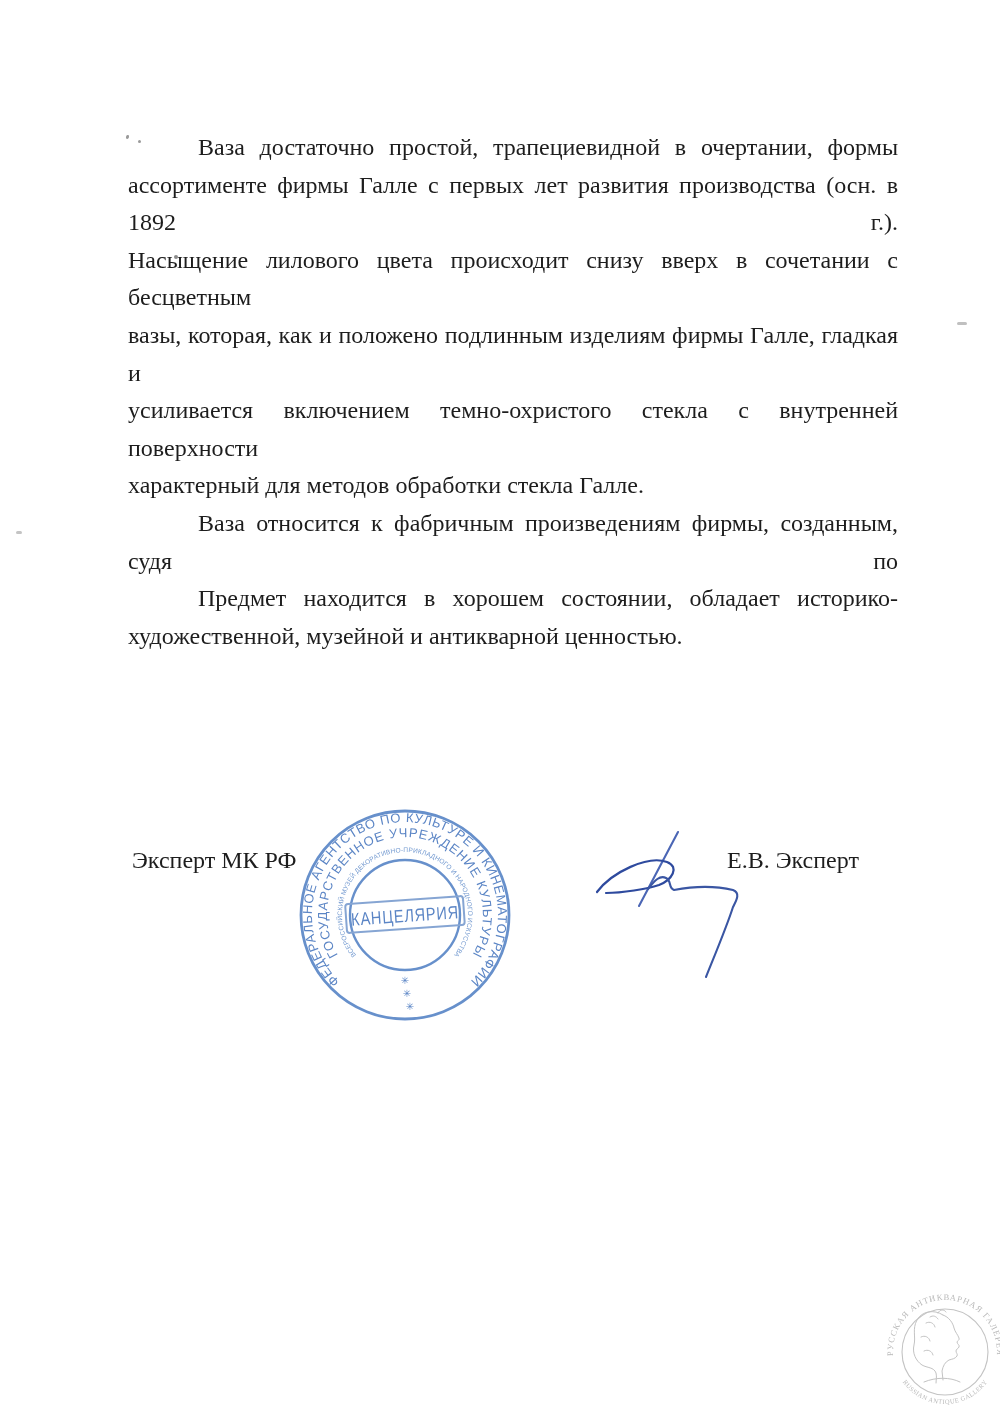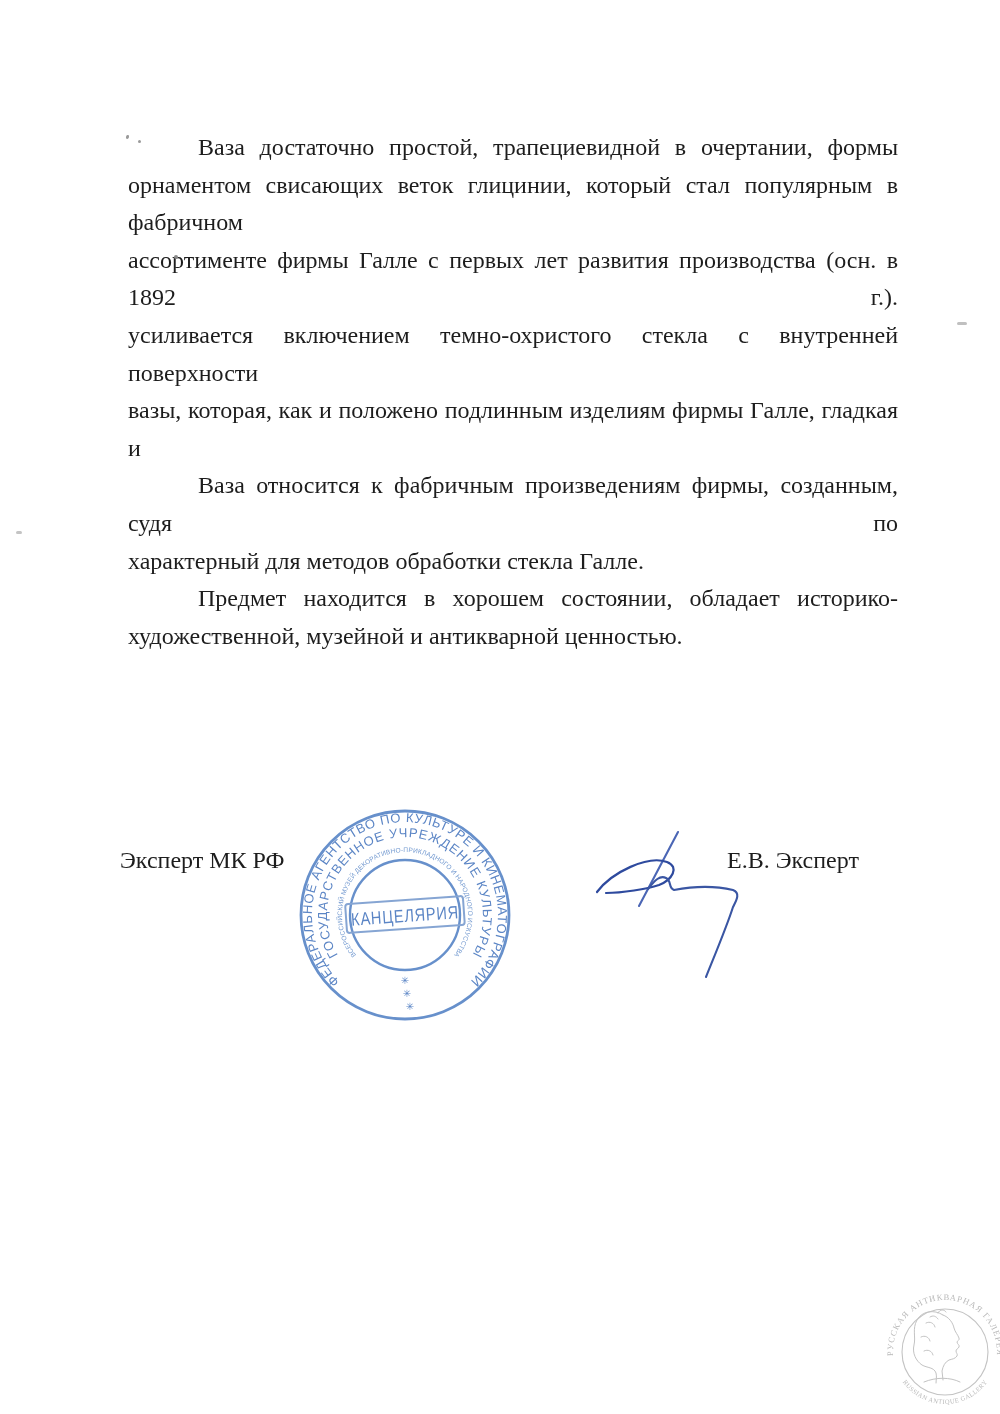--- a/index.html
+++ b/index.html
@@ -15,21 +15,21 @@
     font-size:24px; line-height:37.6px; color:#1d1d1d;margin-left:8px;
   }
   .tl{ text-align:justify; text-align-last:justify; }
   .tl.first{ text-indent:70px; }
   .tl.last{ text-align-last:left; }
   
   .label{
     position:absolute; font-size:24px; color:#1d1d1d; white-space:nowrap;
     font-family:"Liberation Serif", serif;
   }
-  .label-expert{ left:120px; top:847px; }
+  .label-expert{ left:132px; top:847px; }
   .label-name{ left:727px; top:847px; }
   
   .stamp{ position:absolute; left:293px; top:803px; opacity:0.93; }
   .stamp text{ font-family:"Liberation Sans", sans-serif; }
   .signature{ position:absolute; left:585px; top:820px; }
   .watermark{ position:absolute; left:886px; top:1293px; }
   .watermark text{ font-family:"Liberation Serif", serif; }
   
   .speck{ position:absolute; background:#9a9a9a; border-radius:50%; }
   .sp1{ left:126px; top:135px; width:3px; height:4px; transform:rotate(20deg); }
@@ -38,26 +38,26 @@
   .sp3{ left:957px; top:322px; width:10px; height:3px; background:#c0c0c0; border-radius:2px; }
   .sp4{ left:16px; top:531px; width:6px; height:3px; background:#c4c4c4; border-radius:2px; }
 </style>
 </head>
 <body>
 
 <div class="page">
 
   <div class="body-text">
       <div class="tl first">Ваза достаточно простой, трапециевидной в очертании, формы</div>
-      <div class="tl">орнаментом свисающих веток глицинии, который стал популярным в фабричном</div>
       <div class="tl">ассортименте фирмы Галле с первых лет развития производства (осн. в 1892 г.).</div>
+      <div class="tl">Насыщение лилового цвета происходит снизу вверх в сочетании с бесцветным</div>
+      <div class="tl">вазы, которая, как и положено подлинным изделиям фирмы Галле, гладкая и</div>
       <div class="tl">усиливается включением темно-охристого стекла с внутренней поверхности</div>
-      <div class="tl">вазы, которая, как и положено подлинным изделиям фирмы Галле, гладкая и</div>
+      <div class="tl last">характерный для методов обработки стекла Галле.</div>
       <div class="tl first">Ваза относится к фабричным произведениям фирмы, созданным, судя по</div>
-      <div class="tl last">характерный для методов обработки стекла Галле.</div>
       <div class="tl first">Предмет находится в хорошем состоянии, обладает историко-</div>
       <div class="tl last">художественной, музейной и антикварной ценностью.</div>
     </div>
 
   <div class="speck sp1"></div>
   <div class="speck sp1b"></div>
   <div class="speck sp2"></div>
   <div class="speck sp3"></div>
   <div class="speck sp4"></div>
 

